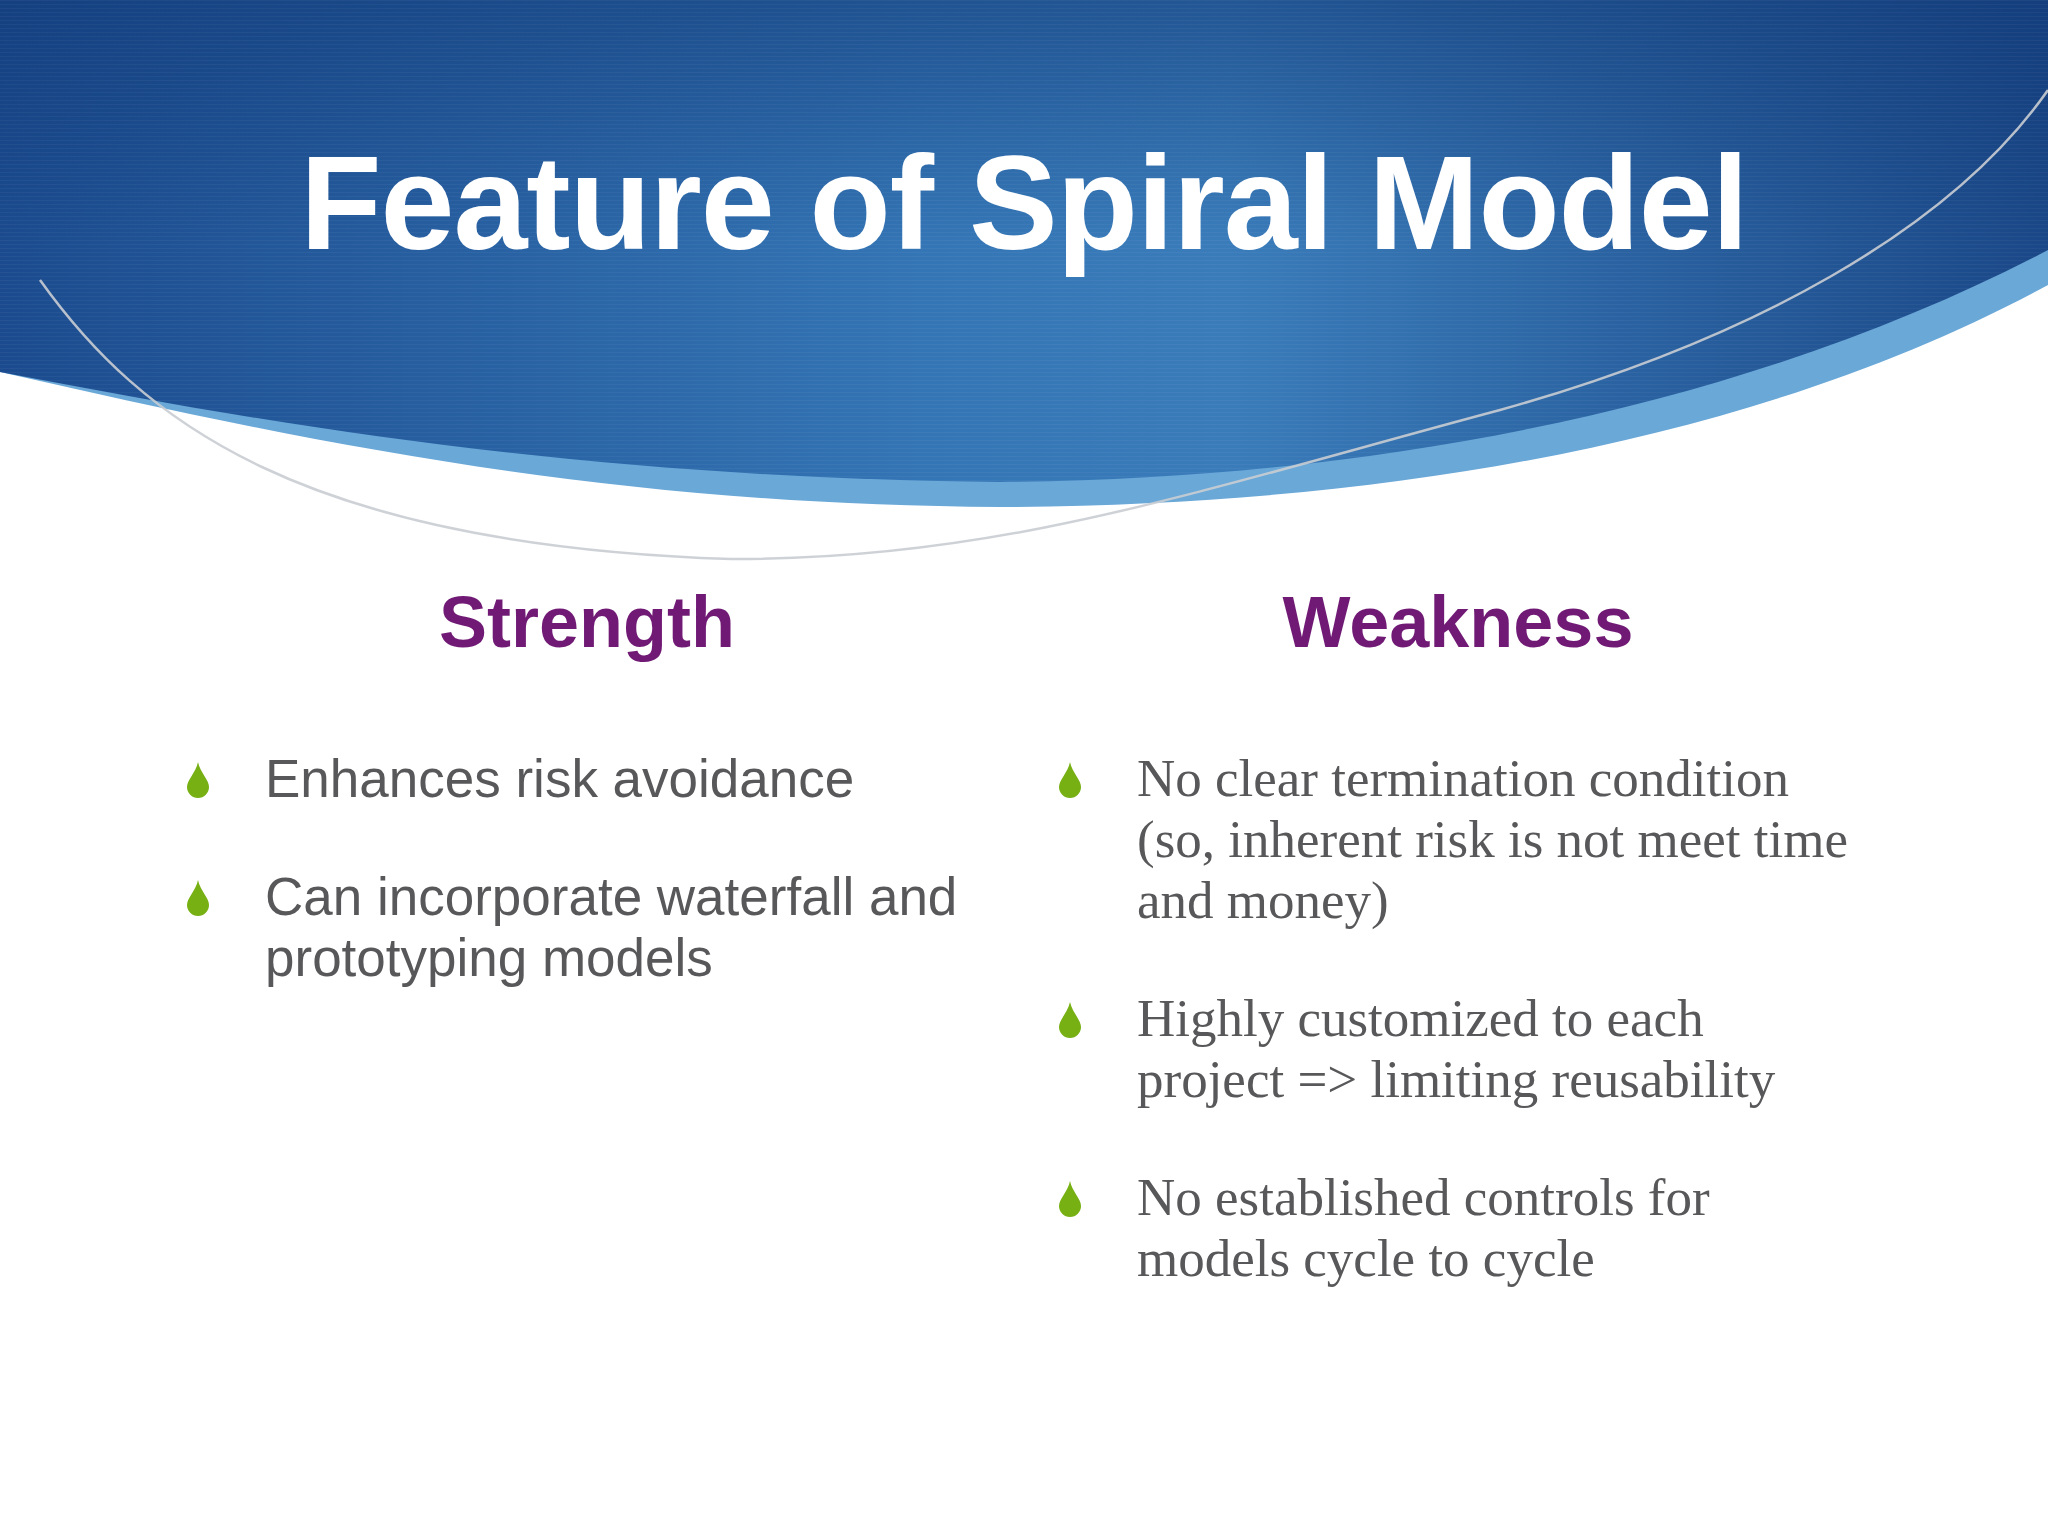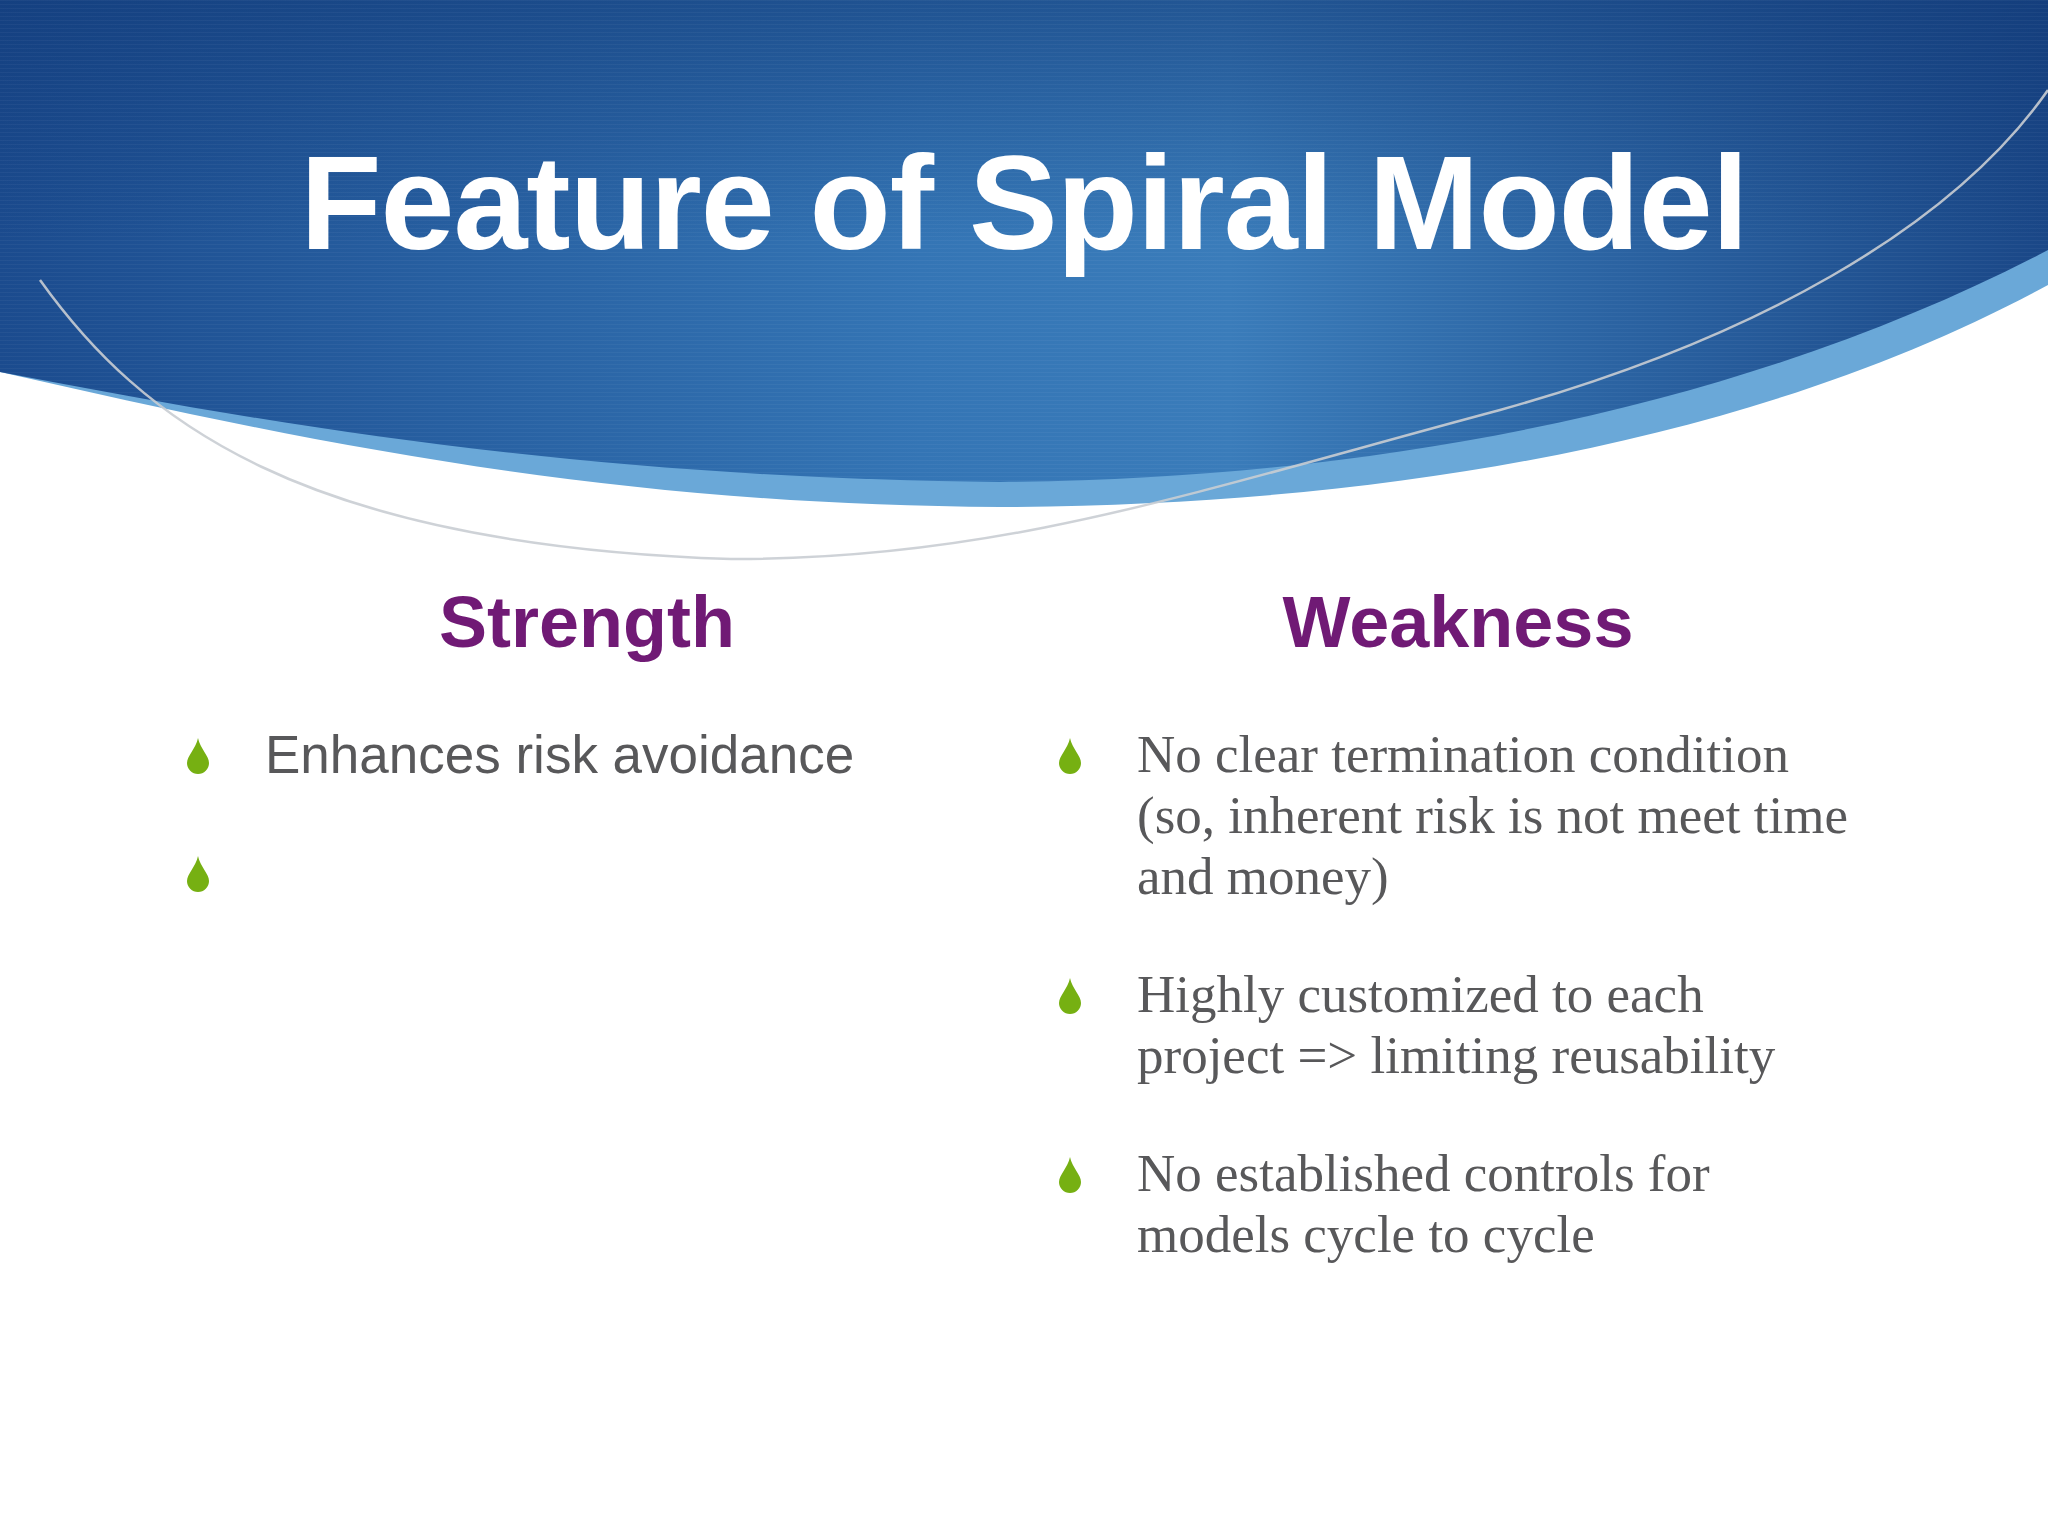--- a/index.html
+++ b/index.html
@@ -5,21 +5,21 @@
   html,body{margin:0;padding:0;}
   body{width:2048px;height:1536px;overflow:hidden;background:#ffffff;position:relative;font-family:"Liberation Sans",sans-serif;}
   .bg{position:absolute;left:0;top:0;width:2048px;height:1536px;}
   .title{position:absolute;left:0;top:118px;width:2048px;text-align:center;color:#ffffff;font-size:133px;line-height:170px;font-weight:bold;letter-spacing:-1px;}
   .heading{position:absolute;top:582px;font-size:72px;font-weight:bold;color:#701a75;text-align:center;line-height:80px;}
   .h-left{left:287px;width:600px;}
   .h-right{left:1158px;width:600px;}
   .col{position:absolute;margin:0;padding:0;list-style:none;}
   .col-left{left:180px;top:724px;width:800px;}
   .col-right{left:1052px;top:724px;width:860px;font-family:Liberation Serif, serif;}
-  .item{position:relative;padding-left:85px;font-size:53px;line-height:61px;color:#58585a;margin-bottom:57px;}
+  .item{position:relative;padding-left:85px;font-size:53px;line-height:61px;color:#58585a;margin-bottom:57px;margin-top:24px;}
   .bullet{position:absolute;left:7px;top:14px;width:22px;height:36px;}
 </style>
 </head>
 <body>
 
 <svg class="bg" viewBox="0 0 2048 1536" xmlns="http://www.w3.org/2000/svg">
   <defs>
     <linearGradient id="hg" x1="0" y1="0" x2="1" y2="0">
       <stop offset="0" stop-color="#1b4b8e"></stop>
       <stop offset="0.45" stop-color="#3475b5"></stop>
@@ -53,20 +53,21 @@
   <li class="item">
     <svg class="bullet" viewBox="0 0 22 36">
         <path d="M11,0 C13,10 22,18 22,25 A11,11 0 0 1 0,25 C0,18 9,10 11,0 Z" fill="#76b012"></path>
       </svg>
     <span>Enhances risk avoidance</span>
   </li>
   <li class="item" style="width:700px">
     <svg class="bullet" viewBox="0 0 22 36">
         <path d="M11,0 C13,10 22,18 22,25 A11,11 0 0 1 0,25 C0,18 9,10 11,0 Z" fill="#76b012"></path>
       </svg>
+    <span>Can incorporate waterfall and prototyping models</span>
   </li>
 </ul>
 
 <ul class="col col-right">
   <li class="item" style="width:720px">
     <svg class="bullet" viewBox="0 0 22 36">
         <path d="M11,0 C13,10 22,18 22,25 A11,11 0 0 1 0,25 C0,18 9,10 11,0 Z" fill="#76b012"></path>
       </svg>
     <span>No clear termination condition (so, inherent risk is not meet time and money)</span>
   </li>

